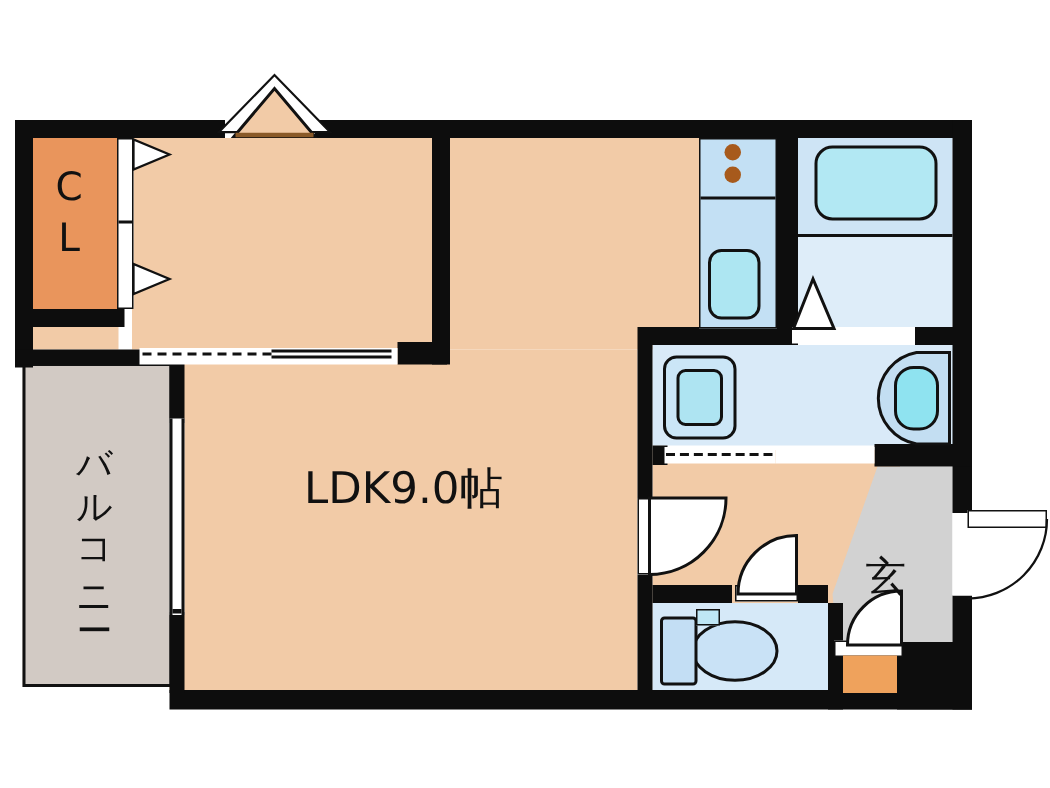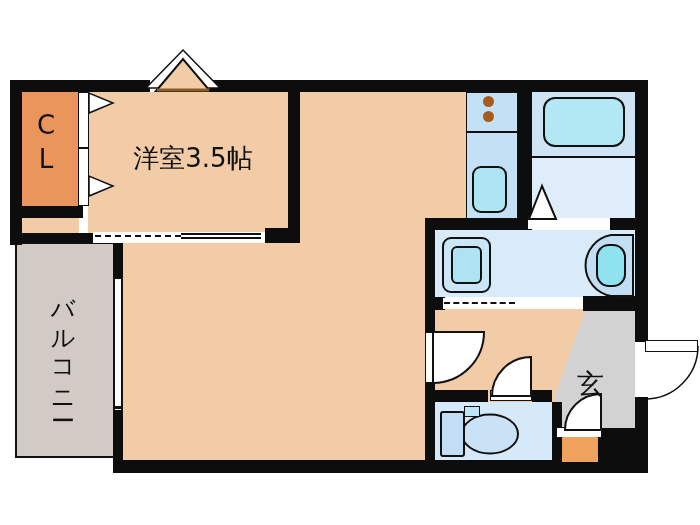--- a/index.html
+++ b/index.html
@@ -156,17 +156,17 @@
   <div class="burner" style="left:483px;top:96px;"></div>
   <div class="burner" style="left:483px;top:111px;"></div>
   <div class="fix sink"></div>
   <div class="fix washer-outer"></div>
   <div class="fix washer-inner"></div>
   <div class="fix tank"></div>
   <div class="fix flushbtn"></div>
   <div class="fix step"></div>
 
   <div class="lbl lbl-cl">CL</div>
-  <div class="lbl lbl-yoshitsu">洋室3.5帖</div>
+  <div class="lbl lbl-ldk">LDK9.0帖</div>
   <div class="lbl lbl-balcony">バルコニー</div>
   <div class="lbl lbl-genkan">玄</div>
 
 </div>
 
 </body></html>

